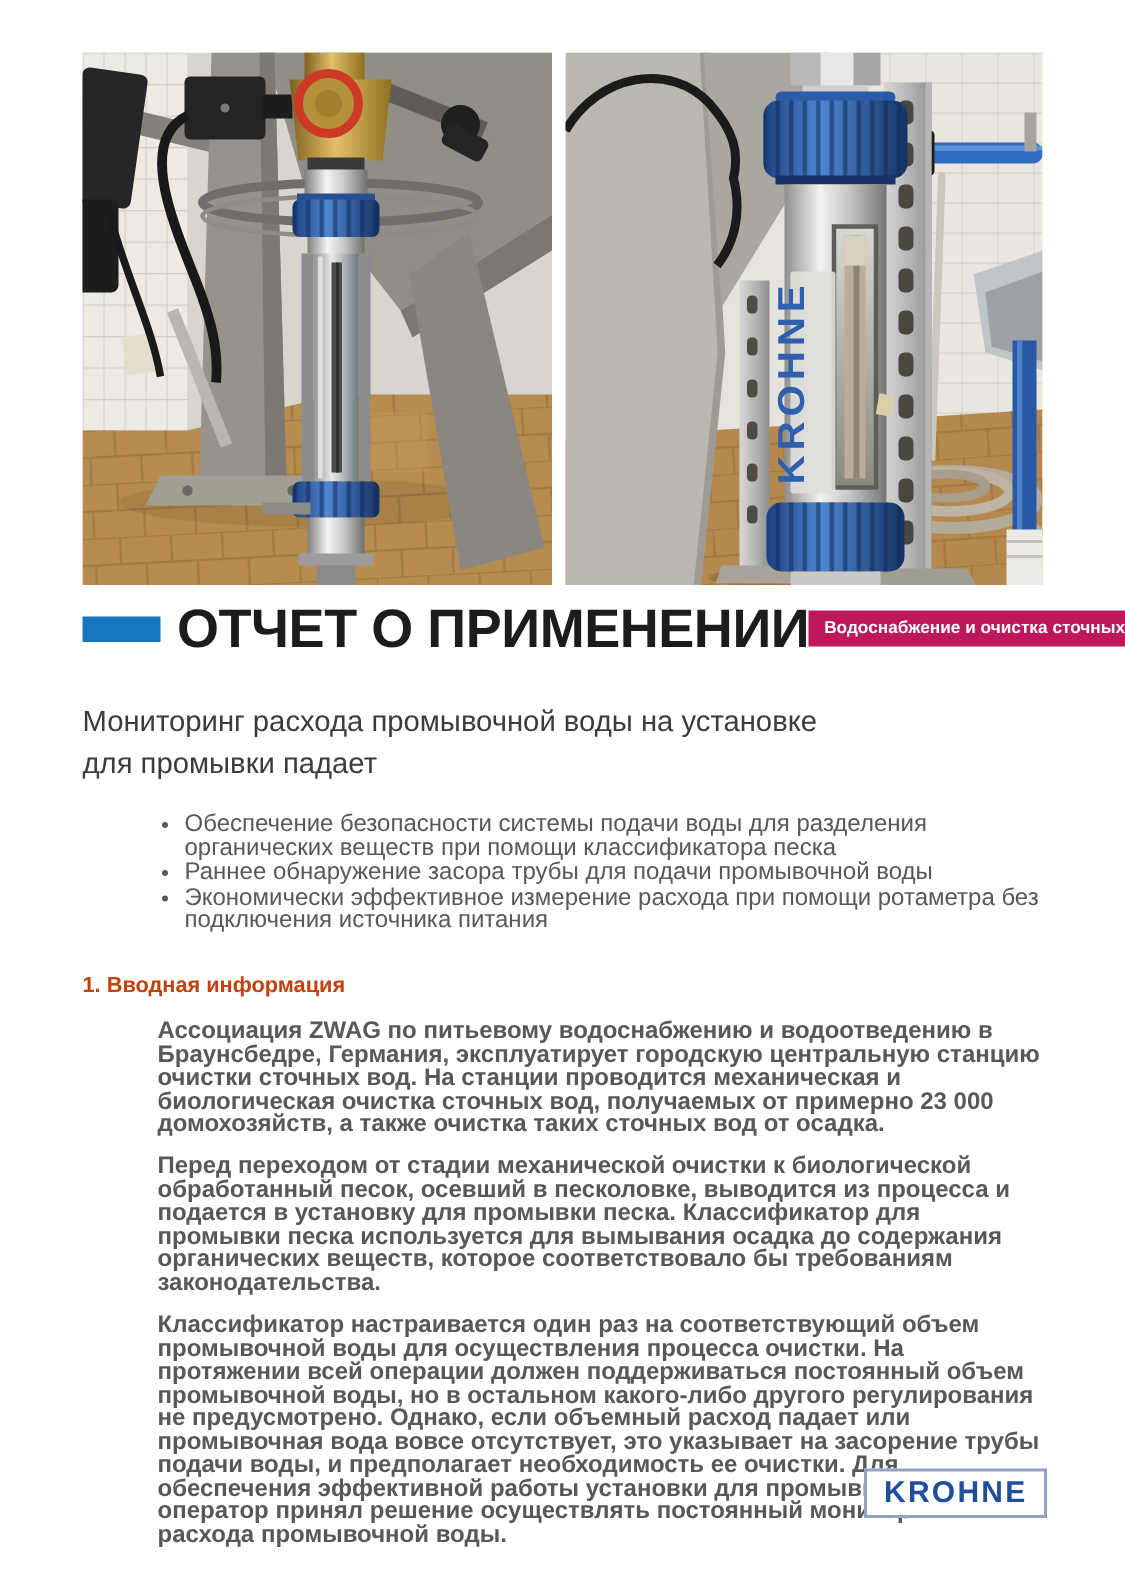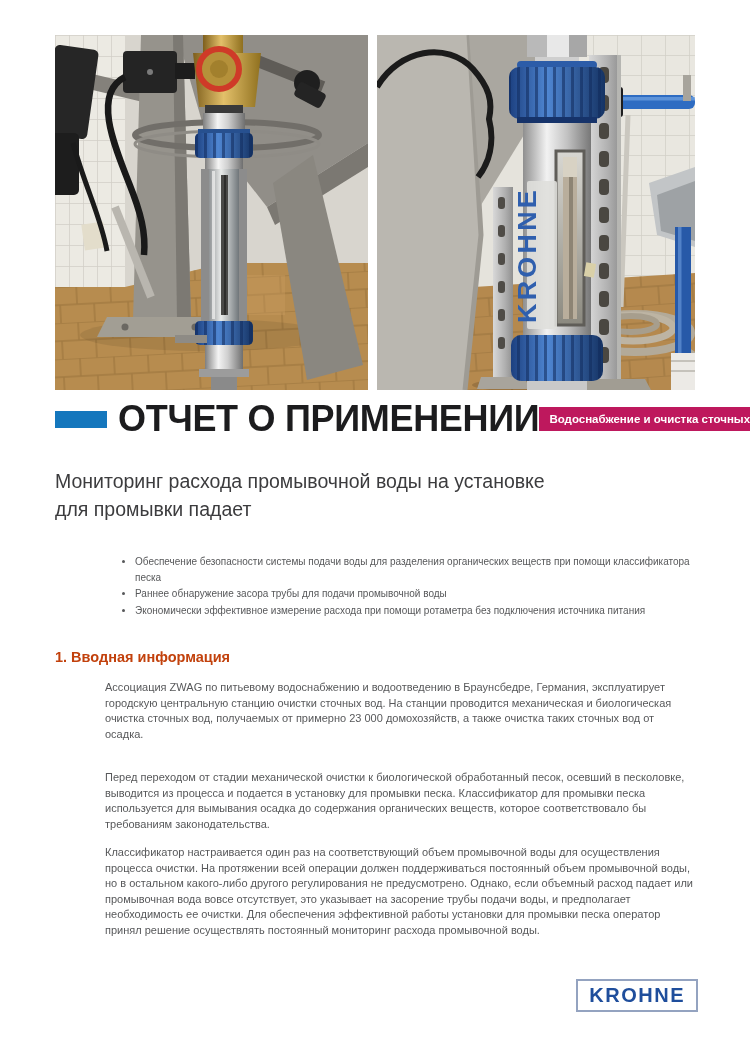--- a/index.html
+++ b/index.html
@@ -16,30 +16,30 @@
   
   .kicker-row { position:absolute; left:55px; top:405px; width:642px; height:28px; display:flex; align-items:center; }
   .kicker-bar { width:52px; height:17px; background:#1577bd; margin-right:11px; flex:0 0 auto; }
   .kicker { margin:0; font-size:36px; line-height:28px; font-weight:700; color:#1c1c1e; letter-spacing:-0.3px; white-space:nowrap; }
   .badge { margin-left:auto; background:#be185d; color:#ffffff; font-size:11.5px; font-weight:700; line-height:14px; padding:5px 10px; white-space:nowrap; }
 
   
   .title { position:absolute; left:55px; top:467px; margin:0; font-size:19.5px; font-weight:400; color:#3c3c3e; line-height:28px; }
 
   
-  .bullets { position:absolute; left:103px; top:538px; width:576px; margin:16px; padding:0 0 0 16px; color:#57585a; font-size:10px; line-height:15.5px; }
+  .bullets { position:absolute; left:103px; top:538px; width:576px; margin:4px; padding:0 0 0 16px; color:#57585a; font-size:16px; line-height:15.5px; }
   .bullets li { margin:0 0 1px 0; }
   .bullets li::marker { color:#57585a; }
 
   
   .section { position:absolute; left:55px; width:642px; }
   .section-1 { top:648px; }
   .section-2 { top:757px; }
   .section h3 { margin:0; font-size:14.5px; line-height:19px; font-weight:700; color:#c2410c; }
-  .section p { margin:13px 0 0 50px; width:590px; font-size:11px; line-height:15.5px; color:#57585a; }
+  .section p { margin:13px 0 0 50px; width:590px; font-size:16px; line-height:15.5px; color:#57585a;font-weight:bold; }
 
   
   .logo { position:absolute; top:979px; right:52px; border:2px solid #94a3c0; background:#ffffff; padding:3px 11px; }
   .logo span { font-size:20px; font-weight:700; color:#1f4e9c; letter-spacing:1.5px; }
 </style>
 </head>
 <body>
 
 <div class="page">
 

